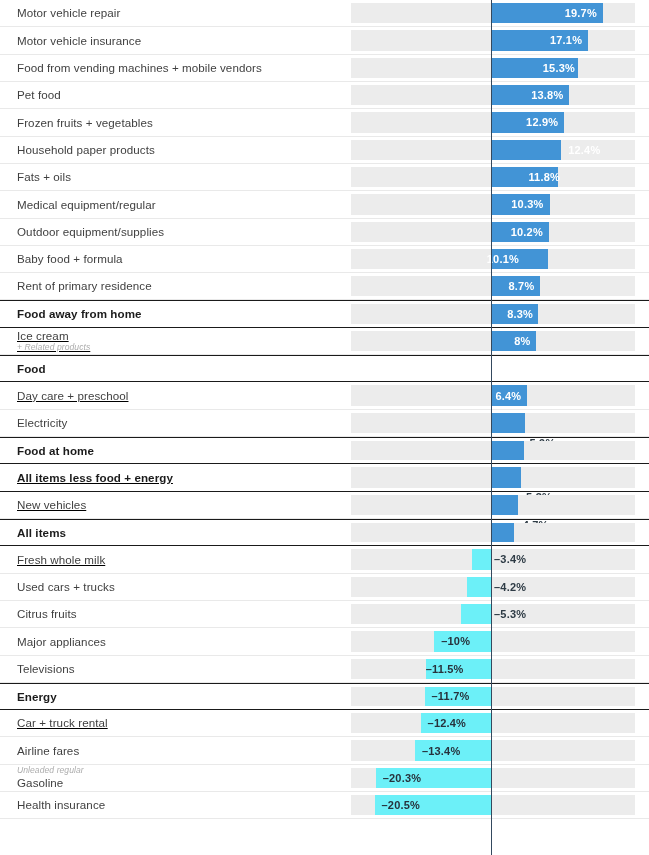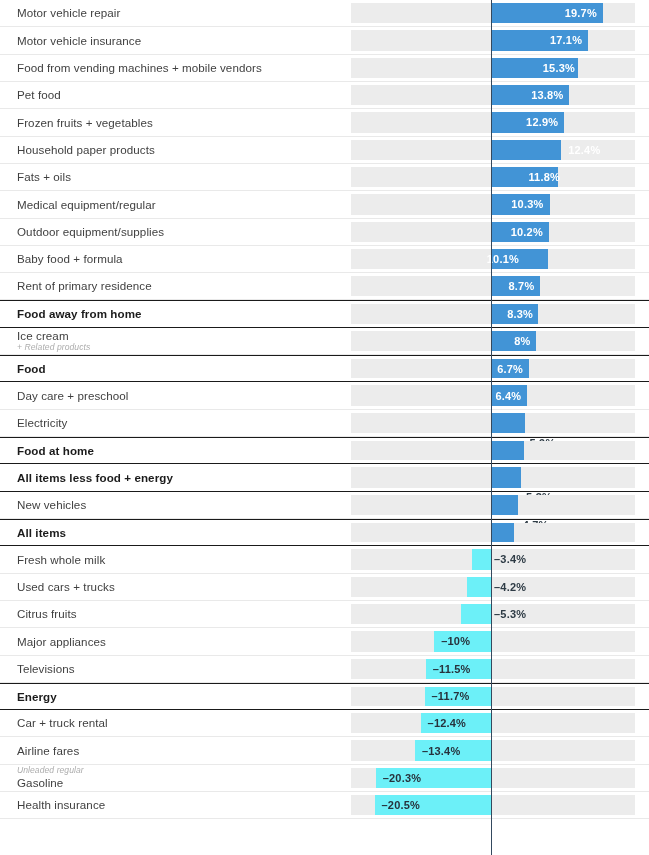--- a/index.html
+++ b/index.html
@@ -20,21 +20,21 @@
     position: relative;
     height: 27.32px;
     display: flex;
     align-items: center;
     border-bottom: 1px solid #e9e9e9;
   }
   .row.bold {
     border-top: 1.4px solid #1a1a1a;
     border-bottom: 1.4px solid #1a1a1a;
   }
-  .row.bold + .row { border-top: none; }
+  .row.bold + .row { border-top: none; text-decoration: underline; }
 
   .label-cell {
     width: 351px;
     flex: 0 0 351px;
     padding-left: 17px;
     position: relative;
     height: 100%;
     display: flex;
     flex-direction: column;
     justify-content: center;
@@ -240,25 +240,20 @@
         <div class="plot">
           <div class="track"></div>
           <div class="bar pos" style="left: 140px; width: 45.44px;"></div>
           <div class="vlabel in-pos" style="left: 140px; width: 45.44px; justify-content: flex-end; padding-right: 6px;">8%</div>
         </div>
       </div>
       <div class="row bold">
         <div class="label-cell">
           <div class="label">Food</div>
         </div>
-        <div class="plot">
-          <div class="track"></div>
-          <div class="bar pos" style="left: 140px; width: 38.056px;"></div>
-          <div class="vlabel in-pos" style="left: 140px; width: 38.056px; justify-content: flex-end; padding-right: 6px;">6.7%</div>
-        </div>
       </div>
       <div class="row">
         <div class="label-cell">
           <div class="label">Day care + preschool</div>
         </div>
         <div class="plot">
           <div class="track"></div>
           <div class="bar pos" style="left: 140px; width: 36.352px;"></div>
           <div class="vlabel in-pos" style="left: 140px; width: 36.352px; justify-content: flex-end; padding-right: 6px;">6.4%</div>
         </div>
@@ -353,21 +348,21 @@
           <div class="vlabel in-neg" style="left: 83.2px; width: 56.8px; justify-content: flex-start; padding-left: 7px;">–10%</div>
         </div>
       </div>
       <div class="row">
         <div class="label-cell">
           <div class="label">Televisions</div>
         </div>
         <div class="plot">
           <div class="track"></div>
           <div class="bar neg" style="left: 74.68px; width: 65.32px;"></div>
-          <div class="vlabel in-neg" style="left: 74.68px; width: 58px; justify-content: flex-start; padding-left: 7px;">–11.5%</div>
+          <div class="vlabel in-neg" style="left: 74.68px; width: 58px; justify-content: flex-start; ">–11.5%</div>
         </div>
       </div>
       <div class="row bold">
         <div class="label-cell">
           <div class="label">Energy</div>
         </div>
         <div class="plot">
           <div class="track"></div>
           <div class="bar neg" style="left: 73.544px; width: 66.456px;"></div>
           <div class="vlabel in-neg" style="left: 73.544px; width: 66.456px; justify-content: flex-start; padding-left: 7px;">–11.7%</div>

